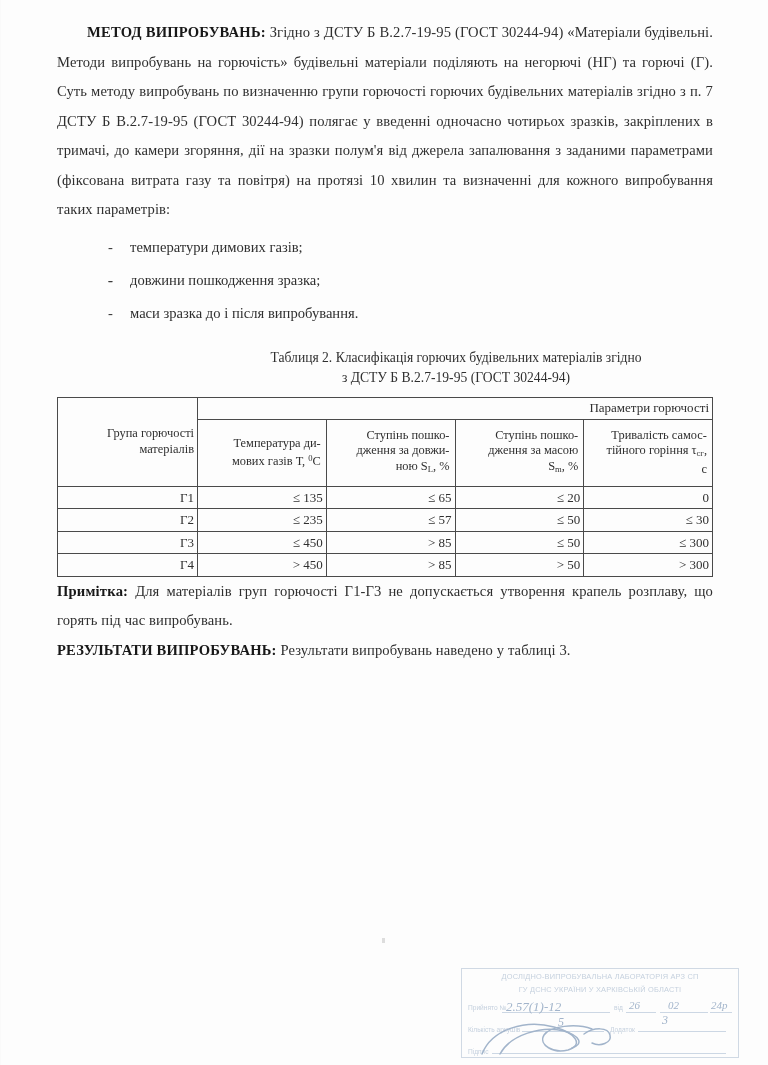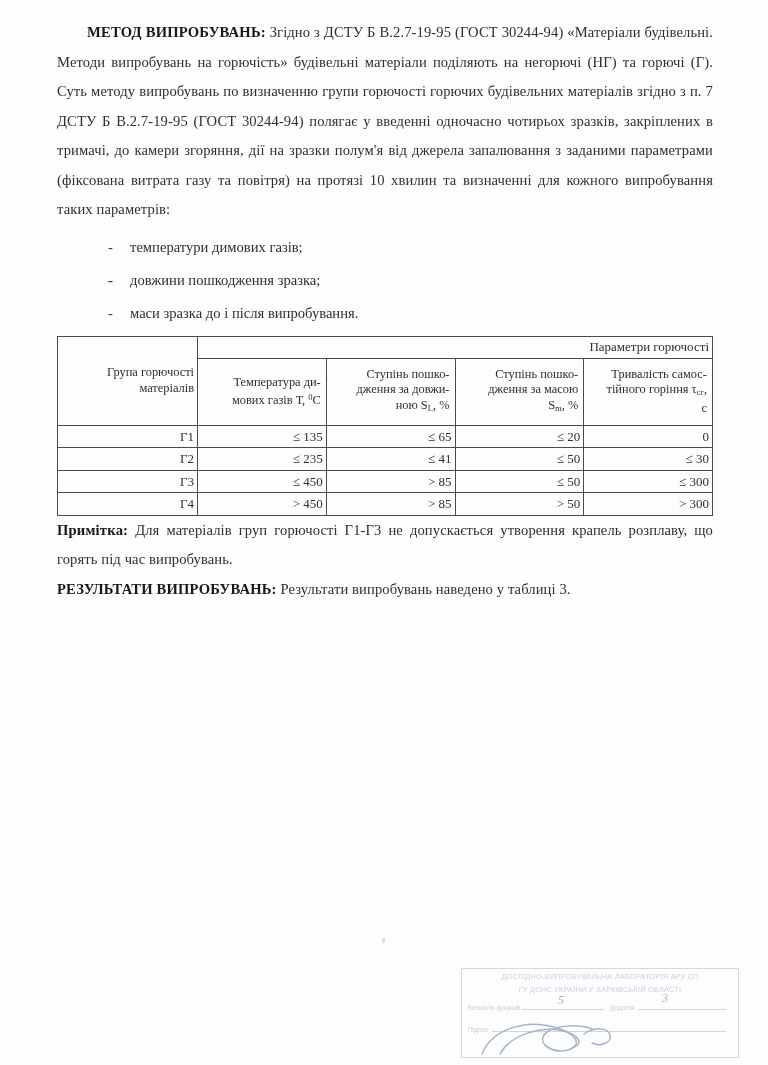--- a/index.html
+++ b/index.html
@@ -209,20 +209,24 @@
     <p class="para indent"><span class="lead">МЕТОД ВИПРОБУВАНЬ:</span><span> Згідно з ДСТУ Б В.2.7-19-95 (ГОСТ 30244-94) «Матеріали будівельні. Методи випробувань на горючість» будівельні матеріали поділяють на негорючі (НГ) та горючі (Г). Суть методу випробувань по визначенню групи горючості горючих будівельних матеріалів згідно з п. 7 ДСТУ Б В.2.7-19-95 (ГОСТ 30244-94) полягає у введенні одночасно чотирьох зразків, закріплених в тримачі, до камери згоряння, дії на зразки полум'я від джерела запалювання з заданими параметрами (фіксована витрата газу та повітря) на протязі 10 хвилин та визначенні для кожного випробування таких параметрів:</span></p>
 
     <ul class="dashlist">
       <li><span class="dash">-</span><span>температури димових газів;</span></li>
       <li><span class="dash">-</span></li>
       <li><span class="dash">-</span><span>довжини пошкодження зразка;</span></li>
       <li><span class="dash">-</span><span>маси зразка до і після випробування.</span></li>
     </ul>
 
 
+    <div class="table-caption">
+      <span class="cap-line">Таблиця 2. Класифікація горючих будівельних матеріалів згідно</span>
+      <span class="cap-line">з ДСТУ Б В.2.7-19-95 (ГОСТ 30244-94)</span>
+    </div>
 
     <table class="cls">
       <thead>
         <tr>
           <th class="group" rowspan="2">
             <span>Група горючості</span><br>
             <span>матеріалів</span>
           </th>
           <th class="span-head" colspan="4">Параметри горючості</th>
         </tr>
@@ -252,21 +256,21 @@
         <tr>
           <td class="cell">Г1</td>
           <td class="cell">≤ 135</td>
           <td class="cell">≤ 65</td>
           <td class="cell">≤ 20</td>
           <td class="cell">0</td>
         </tr>
         <tr>
           <td class="cell">Г2</td>
           <td class="cell">≤ 235</td>
-          <td class="cell">≤ 41</td>
+          <td class="cell">≤ 57</td>
           <td class="cell">≤ 50</td>
           <td class="cell">≤ 30</td>
         </tr>
         <tr>
           <td class="cell">Г3</td>
           <td class="cell">≤ 450</td>
           <td class="cell">&gt; 85</td>
           <td class="cell">≤ 50</td>
           <td class="cell">≤ 300</td>
         </tr>
@@ -285,20 +289,32 @@
     <p class="para results"><span class="lead">РЕЗУЛЬТАТИ ВИПРОБУВАНЬ:</span><span> Результати випробувань наведено у таблиці 3.</span></p>
 
   </div>
 
   <div class="speck"></div>
 
   <div class="stamp">
     <div class="s-line1">ДОСЛІДНО-ВИПРОБУВАЛЬНА ЛАБОРАТОРІЯ АРЗ СП</div>
     <div class="s-line2">ГУ ДСНС УКРАЇНИ У ХАРКІВСЬКІЙ ОБЛАСТІ</div>
 
+    <div class="s-row">
+      <span class="s-lbl" style="left:6px;">Прийнято №</span>
+      <span class="rule" style="left:40px; top:15px; width:108px;"></span>
+      <span class="hw" style="left:44px; top:2px; font-size:13px;">2.57(1)-12</span>
+      <span class="s-lbl" style="left:152px;">від</span>
+      <span class="rule" style="left:164px; top:15px; width:30px;"></span>
+      <span class="hw" style="left:167px; top:2px; font-size:11px;">26</span>
+      <span class="rule" style="left:198px; top:15px; width:48px;"></span>
+      <span class="hw" style="left:206px; top:2px; font-size:11px;">02</span>
+      <span class="rule" style="left:248px; top:15px; width:22px;"></span>
+      <span class="hw" style="left:249px; top:2px; font-size:11px;">24р</span>
+    </div>
 
     <div class="s-row">
       <span class="s-lbl" style="left:6px;">Кількість аркушів</span>
       <span class="rule" style="left:60px; top:12px; width:82px;"></span>
       <span class="hw" style="left:96px; top:-4px; font-size:12px;">5</span>
       <span class="s-lbl" style="left:148px;">Додаток</span>
       <span class="rule" style="left:176px; top:12px; width:88px;"></span>
       <span class="hw" style="left:200px; top:-6px; font-size:12px;">3</span>
     </div>
 

